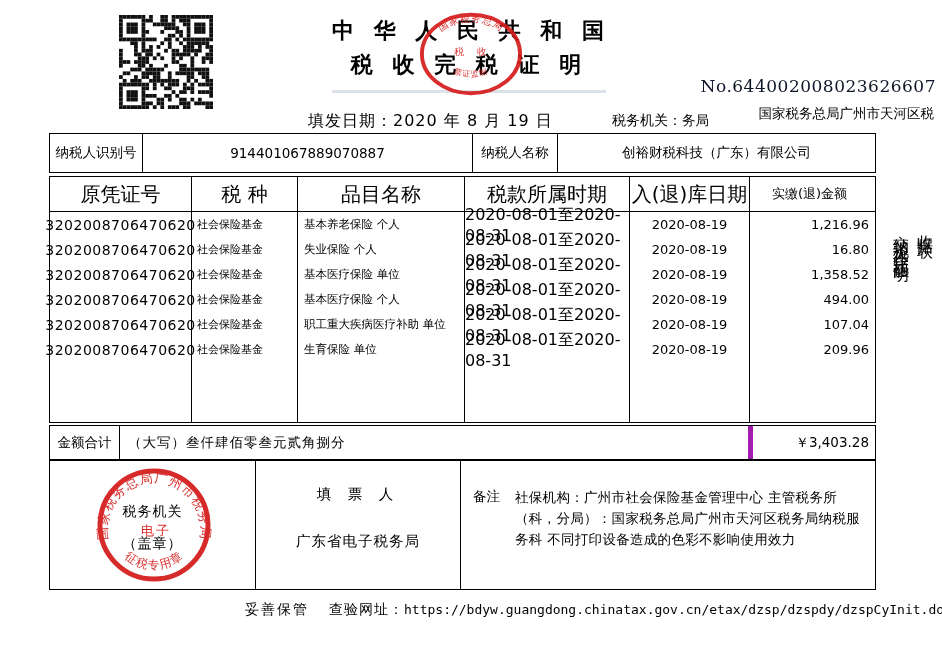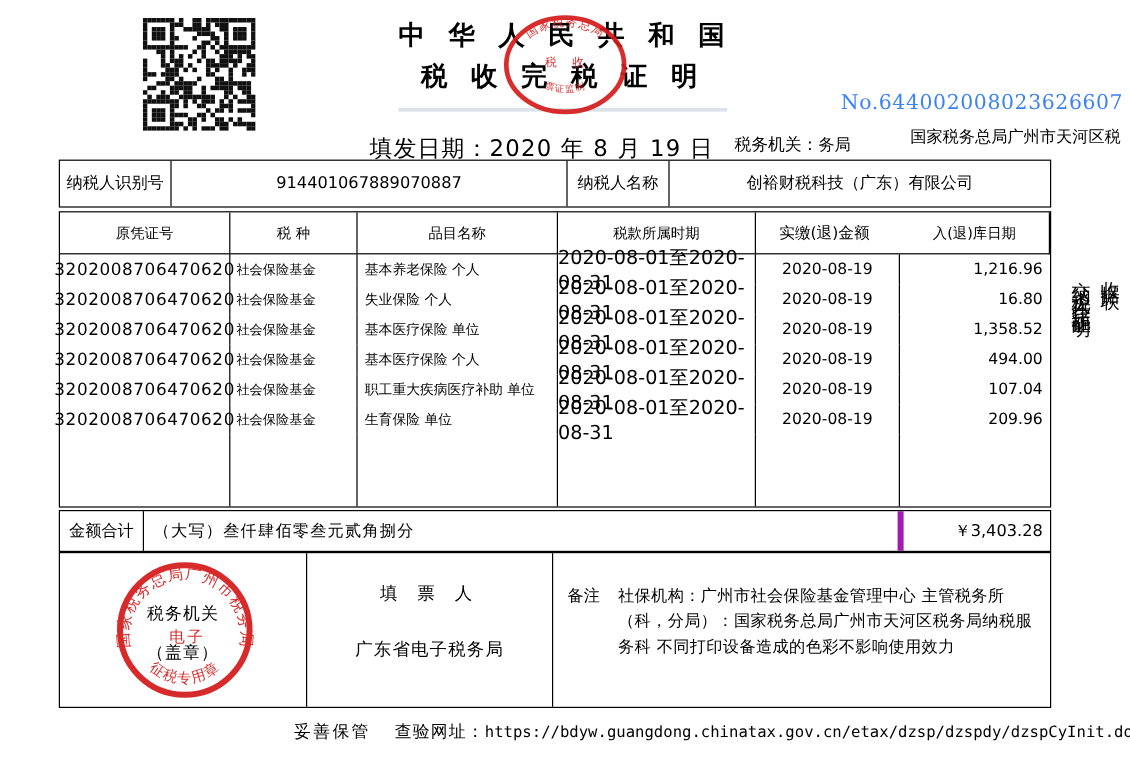--- a/index.html
+++ b/index.html
@@ -16,45 +16,45 @@
     position:absolute; left:332px; top:14px; width:274px; text-align:center;
     border-bottom:3px solid #dbe2ea; padding-bottom:8px;
   }
   .title-line { font-size:22px; font-weight:600; letter-spacing:6px; line-height:34px; white-space:nowrap; }
   .oval-seal { position:absolute; left:417px; top:8px; width:108px; height:92px; opacity:.92; }
   .seal-arc  { font-size:10px; font-family:"DejaVu Serif","Liberation Serif",serif; letter-spacing:1px; }
   .seal-mid  { font-size:10px; font-family:"DejaVu Serif","Liberation Serif",serif; letter-spacing:5px; }
   .seal-arc-b{ font-size:8px;  font-family:"DejaVu Serif","Liberation Serif",serif; letter-spacing:1px; }
   .cert-no {
     position:absolute; right:6px; top:76px; font-size:17px;
-    font-family:"DejaVu Serif","Liberation Serif",serif; color:#3b82f6; letter-spacing:.5px;
+    font-family:"DejaVu Serif","Liberation Serif",serif; color:#0f172a; letter-spacing:.5px;
   }
   .auth-line1 {
     position:absolute; right:8px; top:105px; font-size:13.5px;
     font-family:"DejaVu Serif","Liberation Serif",serif;
   }
   .auth-row { position:absolute; left:612px; top:112px; font-size:14px; white-space:nowrap; }
   .auth-row .kai { font-family:"DejaVu Serif","Liberation Serif",serif; font-size:13.5px; }
-  .date-row { position:absolute; left:308px; top:111px; font-size:19px; letter-spacing:1px; white-space:nowrap; }
+  .date-row { position:absolute; left:308px; top:111px; font-size:16px; letter-spacing:1px; white-space:nowrap; }
   
   .content { position:absolute; left:49px; top:133px; width:827px; }
   .box { border:1.5px solid #000; background:#fff; }
   
   .taxpayer { display:grid; grid-template-columns:93px 330px 85px 1fr; height:40px; margin-bottom:3px; }
   .taxpayer > div { display:flex; align-items:center; justify-content:center; font-size:13.5px; }
   .taxpayer > div:not(:last-child){ border-right:1px solid #000; }
   
   .main-table {
     display:grid; height:247px; margin-bottom:2px;
     grid-template-columns:142px 106px 167px 165px 120px 1fr;
     grid-template-rows:35px repeat(6,25px) 1fr;
   }
   .main-table > div { display:flex; align-items:center; }
   .main-table > div:not(.c6){ border-right:1px solid #000; }
-  .mt-head { justify-content:center; font-size:12px; border-bottom:1px solid #000; }
+  .mt-head { justify-content:center; font-size:20px; border-bottom:1px solid #000; }
   .c1 { justify-content:center; font-size:14px; letter-spacing:.5px; }
   .c2 { font-size:11px; padding-left:5px; }
   .c3 { font-size:11.5px; padding-left:6px; }
   .c4 { justify-content:center; font-size:16px; }
   .c5 { justify-content:center; font-size:13px; }
   .c6 { justify-content:flex-end; font-size:13px; padding-right:6px; }
   
   .total-row { display:grid; grid-template-columns:70px 1fr 127px; height:35px; margin-bottom:0; }
   .total-row > div { display:flex; align-items:center; font-size:13.5px; }
   .total-label { justify-content:center; border-right:1px solid #000; font-size:13px; }
@@ -483,22 +483,22 @@
       <div>914401067889070887</div>
       <div>纳税人名称</div>
       <div>创裕财税科技（广东）有限公司</div>
     </div>
 
     <div class="box main-table">
       <div class="mt-head">原凭证号</div>
       <div class="mt-head">税 种</div>
       <div class="mt-head">品目名称</div>
       <div class="mt-head">税款所属时期</div>
+      <div class="mt-head">入(退)库日期</div>
       <div class="mt-head c6" style="justify-content:center;">实缴(退)金额</div>
-      <div class="mt-head">入(退)库日期</div>
 
       <div class="c1">3202008706470620</div>
       <div class="c2">社会保险基金</div>
       <div class="c3">基本养老保险 个人</div>
       <div class="c4">2020-08-01至2020-08-31</div>
       <div class="c5">2020-08-19</div>
       <div class="c6">1,216.96</div>
 
       <div class="c1">3202008706470620</div>
       <div class="c2">社会保险基金</div>

